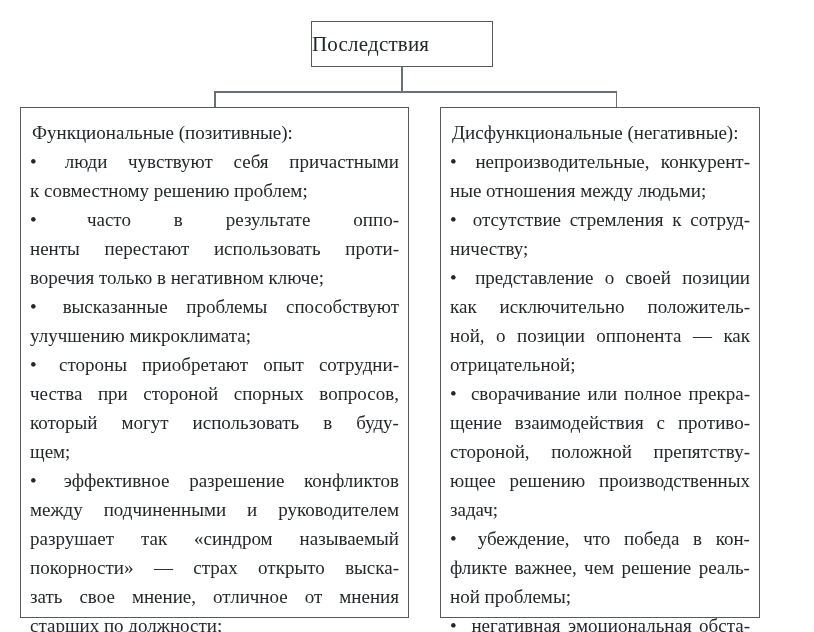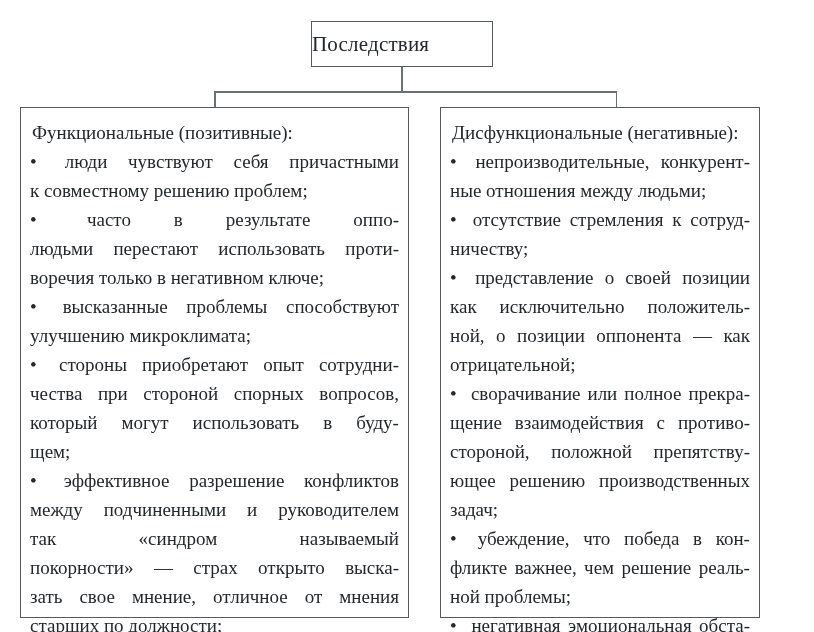--- a/index.html
+++ b/index.html
@@ -137,37 +137,37 @@
 
   <div class="panel panel-left">
     <div class="panel-heading">Функциональные (позитивные):</div>
     <ul class="bullet-list">
         <li class="bullet-item">
           <span class="line line-justify"><span class="bullet-glyph">•</span><span>люди</span><span>чувствуют</span><span>себя</span><span>причастными</span></span>
           <span class="line">к совместному решению проблем;</span>
         </li>
         <li class="bullet-item">
           <span class="line line-justify"><span class="bullet-glyph">•</span><span>часто</span><span>в</span><span>результате</span><span>оппо-</span></span>
-          <span class="line line-justify"><span>людьми</span><span>перестают</span><span>использовать</span><span>проти-</span></span>
+          <span class="line line-justify"><span>ненты</span><span>перестают</span><span>использовать</span><span>проти-</span></span>
           <span class="line">воречия только в негативном ключе;</span>
         </li>
         <li class="bullet-item">
           <span class="line line-justify"><span class="bullet-glyph">•</span><span>высказанные</span><span>проблемы</span><span>способствуют</span></span>
           <span class="line">улучшению микроклимата;</span>
         </li>
         <li class="bullet-item">
           <span class="line line-justify"><span class="bullet-glyph">•</span><span>стороны</span><span>приобретают</span><span>опыт</span><span>сотрудни-</span></span>
           <span class="line line-justify"><span>чества</span><span>при</span><span>стороной</span><span>спорных</span><span>вопросов,</span></span>
           <span class="line line-justify"><span>который</span><span>могут</span><span>использовать</span><span>в</span><span>буду-</span></span>
           <span class="line">щем;</span>
         </li>
         <li class="bullet-item">
           <span class="line line-justify"><span class="bullet-glyph">•</span><span>эффективное</span><span>разрешение</span><span>конфликтов</span></span>
           <span class="line line-justify"><span>между</span><span>подчиненными</span><span>и</span><span>руководителем</span></span>
-          <span class="line line-justify"><span>так</span><span>«синдром</span><span>называемый</span></span>
+          <span class="line line-justify"><span>разрушает</span><span>так</span><span>«синдром</span><span>называемый</span></span>
           <span class="line line-justify"><span>покорности»</span><span>—</span><span>страх</span><span>открыто</span><span>выска-</span></span>
           <span class="line line-justify"><span>зать</span><span>свое</span><span>мнение,</span><span>отличное</span><span>от</span><span>мнения</span></span>
           <span class="line">старших по должности;</span>
         </li>
       </ul>
   </div>
 
   <div class="panel panel-right">
     <div class="panel-heading">Дисфункциональные (негативные):</div>
     <ul class="bullet-list">

